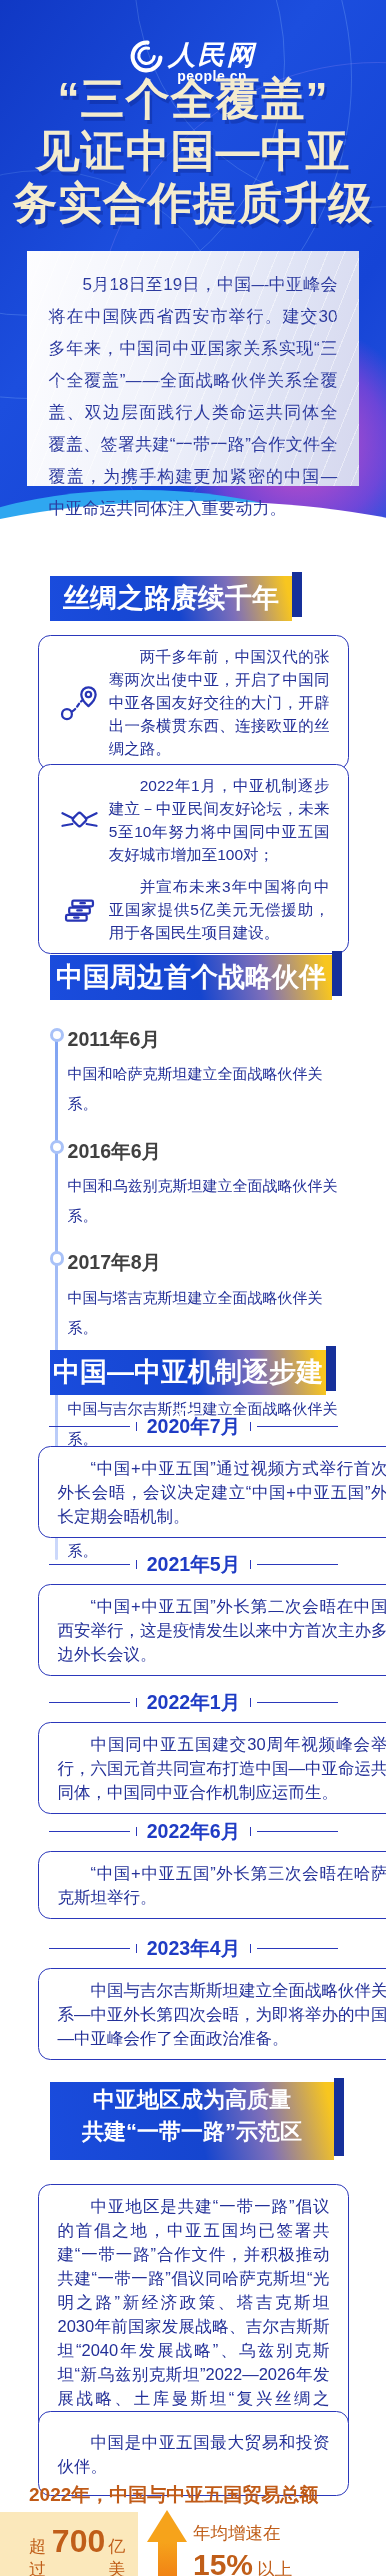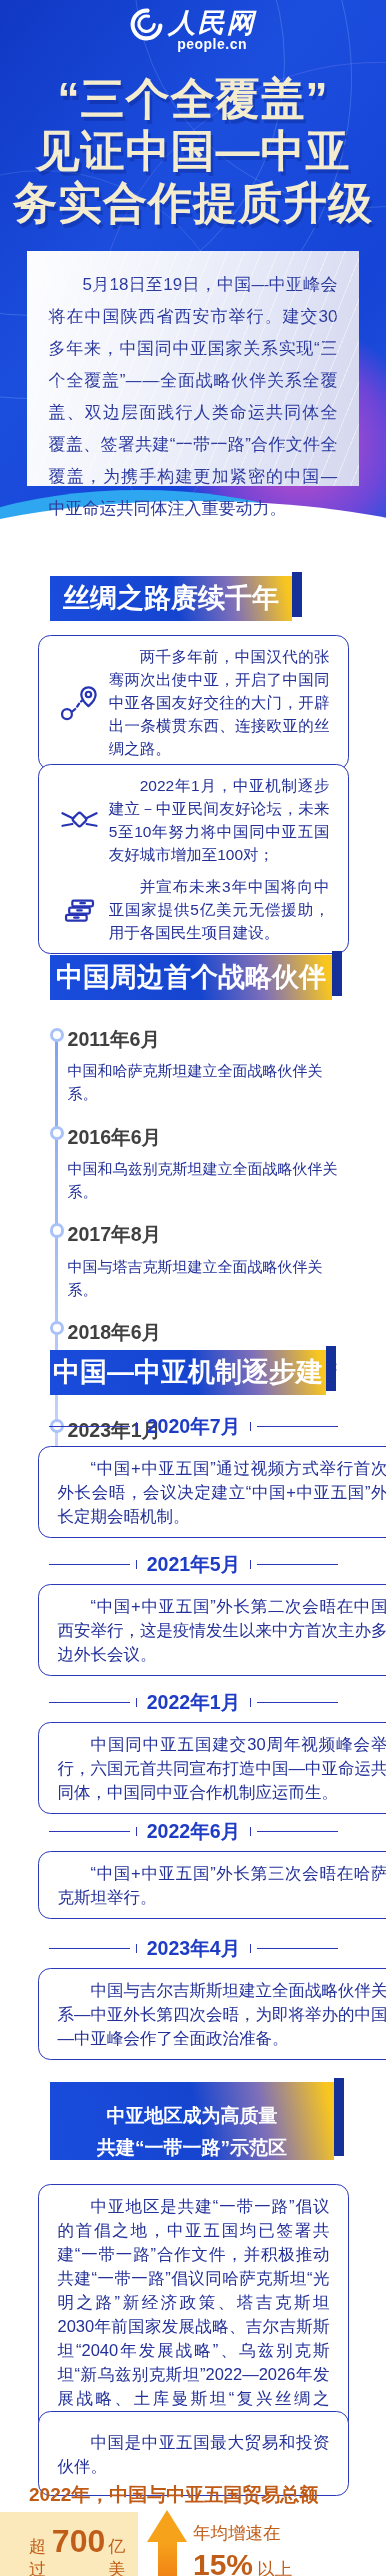--- a/index.html
+++ b/index.html
@@ -13,42 +13,42 @@
   .r1{width:505px;height:505px;left:-222px;top:-191px;border-width:1px;}
   .r2{width:639px;height:639px;left:-289px;top:-242px;}
   .r3{width:392px;height:392px;left:-155px;top:170px;border-color:rgba(150,200,255,.18);}
   .r4{width:464px;height:464px;left:134px;top:-258px;border-color:rgba(170,210,255,.20);}
   .r5{width:567px;height:567px;left:93px;top:62px;border-color:rgba(190,160,255,.20);}
   .magenta{position:absolute;right:-72px;top:289px;width:319px;height:309px;
         background:radial-gradient(closest-side,rgba(226,80,196,.95),rgba(170,64,214,.55) 55%,rgba(120,60,220,0) 78%);}
   .sky-arc{position:absolute;left:-82px;top:490px;width:443px;height:155px;border-radius:50%;background:#2fa7f0;}
   .white-curve{position:absolute;left:-175px;top:501px;width:742px;height:237px;border-radius:50%;background:#ffffff;}
 
-  .logo{position:absolute;top:8px;left:0;width:386px;display:flex;justify-content:center;}
+  .logo{position:absolute;top:40px;left:0;width:386px;display:flex;justify-content:center;}
   .logo-inner{display:flex;align-items:flex-start;gap:5.2px;}
   .logo-cn{color:#ffffff;font-size:27px;font-weight:bold;font-family:"Liberation Serif","DejaVu Serif",serif;
         font-style:italic;letter-spacing:2.1px;line-height:30px;}
   .logo-en{color:#ffffff;font-size:14px;font-weight:bold;letter-spacing:0.5px;margin-top:-2.1px;text-align:center;}
   .hero-title{position:absolute;top:73px;left:0;width:386px;text-align:center;color:#f4ecce;
         font-weight:900;font-size:44px;line-height:52px;letter-spacing:1px;
         text-shadow:2.6px 3.6px 0 rgba(8,28,120,.30);}
   .intro-card{position:absolute;top:251px;left:27px;width:332px;height:235px;box-sizing:border-box;
         background:linear-gradient(102deg,#fdfdff 0%,#f1f3fb 38%,#e0e4f5 72%,#d5d7ee 100%);
         padding:17.5px 21.6px 0 21.6px;}
   .intro-card:after{content:"";position:absolute;inset:0;
         background:repeating-linear-gradient(112deg,rgba(255,255,255,.45) 0 1px,rgba(255,255,255,0) 1px 15.5px);
         pointer-events:none;}
   .intro-text{color:#2c3a9e;font-size:17px;line-height:32px;text-indent:2em;text-align:justify;}
 
   
   .banner{position:absolute;left:50px;color:#ffffff;font-weight:900;text-align:center;
         background:linear-gradient(78deg,#1a4cdd 0%,#1545cf 52%,#7e6fb9 74%,#f8c61f 97%);}
   .banner:after{content:"";position:absolute;right:-9.8px;top:-3.6px;width:9.8px;height:100%;background:#16309a;}
   .banner-single{height:45px;line-height:45px;font-size:27px;}
-  .banner-double{height:78px;font-size:19px;line-height:32px;padding-top:18px;box-sizing:border-box;}
+  .banner-double{height:78px;font-size:22px;line-height:32px;padding-top:2px;box-sizing:border-box;}
   #banner-silk{top:576px;width:242px;}
   #banner-partners{top:955px;width:282px;}
   #banner-mechanism{top:1350px;width:276px;}
   #banner-bri{top:2082px;width:284px;}
 
   
   .fcard{position:absolute;left:38px;width:311px;box-sizing:border-box;background:#fff;
         border:1.5px solid #2b38bb;border-radius:12.4px;padding:8.8px 18.5px;color:#233098;}
   .fcard .p{font-size:16.5px;line-height:24px;text-indent:2em;text-align:justify;}
   .icon-row{display:flex;align-items:center;gap:8.2px;}
@@ -62,21 +62,21 @@
   #card-bri-2{top:2411px;padding:17.5px 18.5px;}
 
   
   .timeline{position:absolute;top:1026px;left:49px;width:296px;}
   .timeline:before{content:"";position:absolute;left:6.2px;top:7.2px;bottom:24px;width:2.6px;border-radius:1.5px;
         background:linear-gradient(#7fa3f2,#cdd9fb);}
   .tl-item{position:relative;padding-left:18.5px;margin-bottom:18.5px;}
   .tl-item:before{content:"";position:absolute;left:0.5px;top:2.1px;width:8.2px;height:8.2px;border-radius:50%;
         background:#ffffff;border:3.1px solid #a9c2f8;}
   .tl-date{font-size:19.6px;font-weight:bold;color:#404040;}
-  .tl-desc{font-size:15px;line-height:23px;color:#233098;margin-top:6.2px;}
+  .tl-desc{font-size:15px;line-height:30px;color:#233098;margin-top:6.2px;}
 
   
   .mech{position:absolute;left:38px;width:311px;}
   #mech-0{top:1413px;} #mech-1{top:1551px;} #mech-2{top:1676px;margin-top:13px;} #mech-3{top:1818px;} #mech-4{top:1935px;}
   .mech-label{display:flex;align-items:center;gap:6.2px;width:289px;margin:0 auto 6.2px auto;}
   .mech-label .hline{flex:1;height:1.5px;background:#2b38bb;}
   .mech-label .tick{width:1.5px;height:8.2px;background:#2b38bb;}
   .mech-date{font-size:19.6px;font-weight:bold;color:#1f3cc4;white-space:nowrap;padding:0 3.1px;}
   .mech-card{box-sizing:border-box;width:369px;background:#fff;border:1.5px solid #2b38bb;border-radius:12.4px;
         padding:8.8px 18.5px;}

